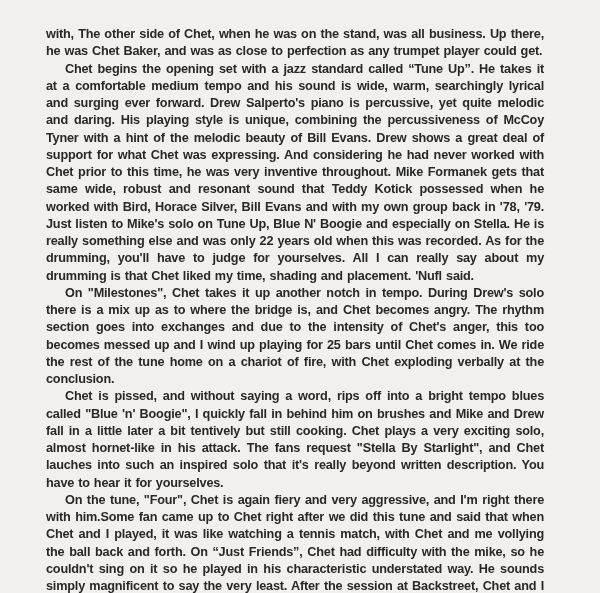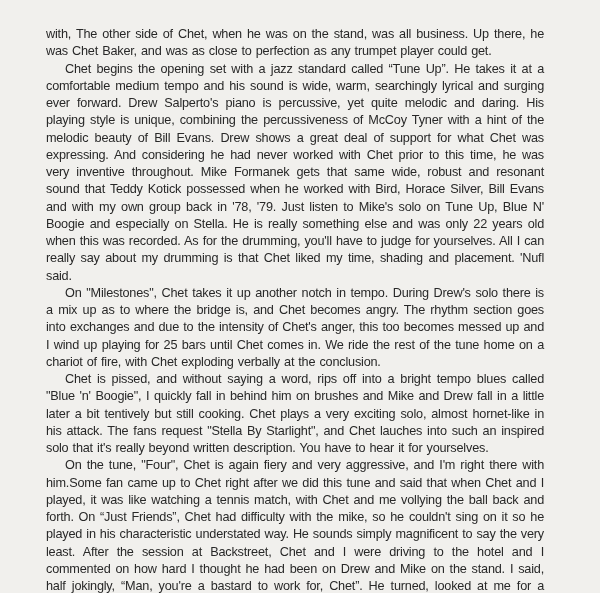--- a/index.html
+++ b/index.html
@@ -28,20 +28,21 @@
   .para {
     margin: 0;
     font-family: "Liberation Sans", sans-serif;
     font-size: 12.7px;
     line-height: 17.25px;
     letter-spacing: -0.2px;
     word-spacing: 0.06em;
     color: var(--text-color, #282828);
     text-align: justify;
     hyphens: auto;
+    font-weight: bold;
     -webkit-hyphens: auto;
   }
   .indent {
     text-indent: 19px;
   }
 </style>
 </head>
 <body>
 
 <div class="page">

